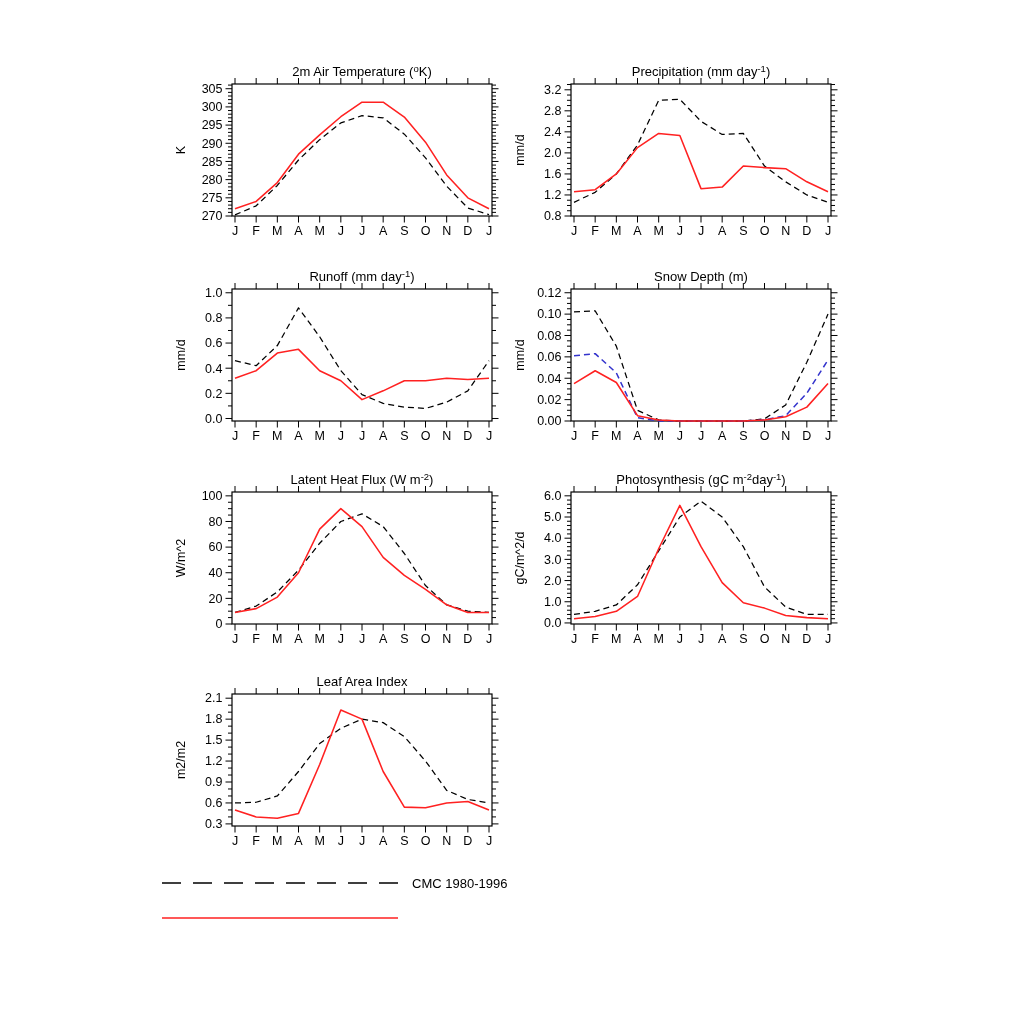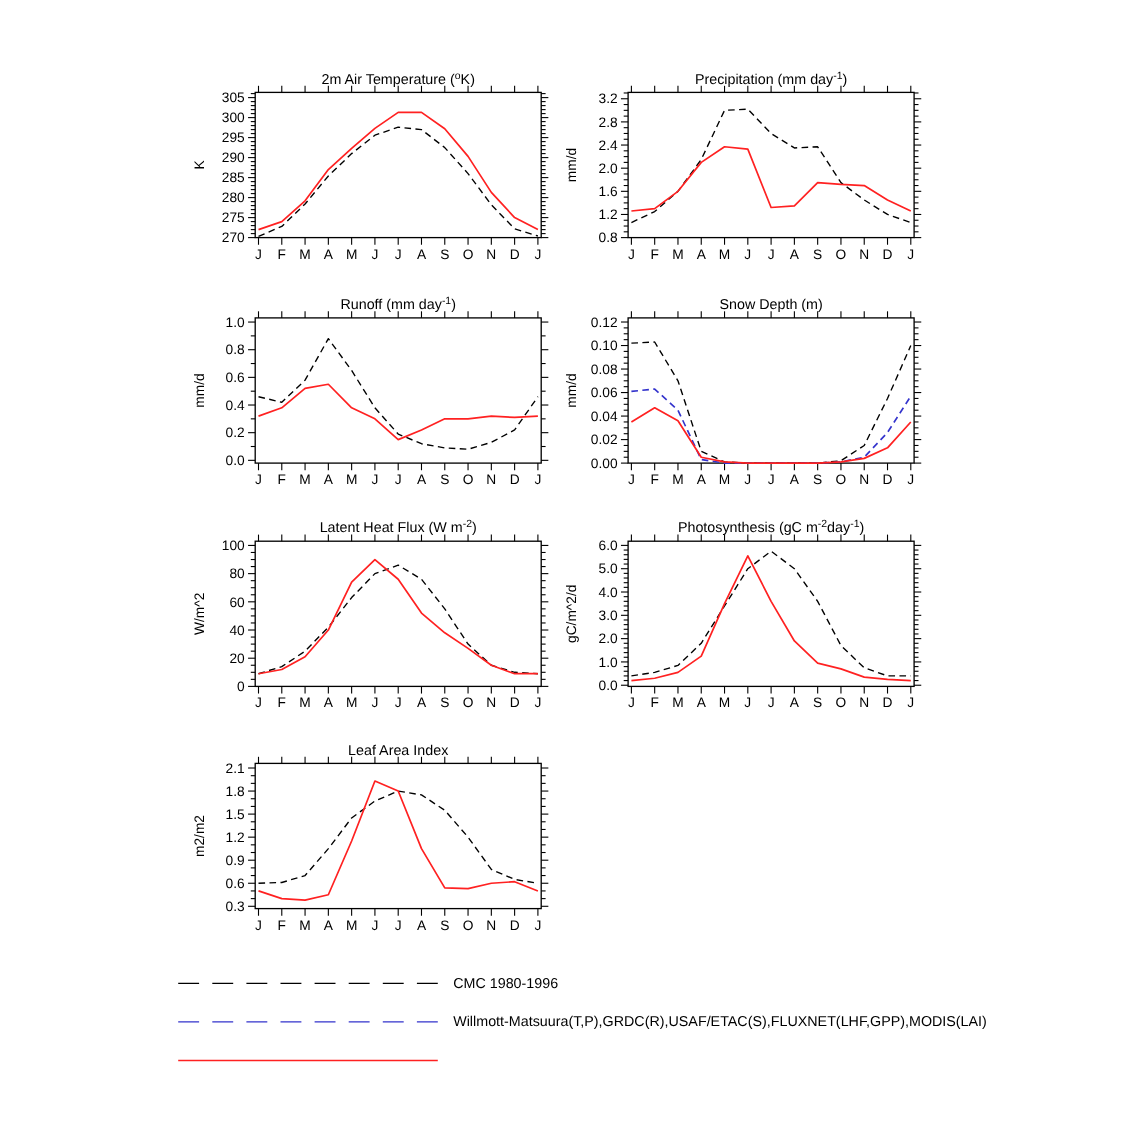--- a/index.html
+++ b/index.html
@@ -10,21 +10,21 @@
   .chart{position:absolute;width:334px;height:186px;}
   .pos-0{left:170px;top:64px;}
   .pos-1{left:509px;top:64px;}
   .pos-2{left:170px;top:269px;}
   .pos-3{left:509px;top:269px;}
   .pos-4{left:170px;top:472px;}
   .pos-5{left:509px;top:472px;}
   .pos-6{left:170px;top:674px;}
   .chart svg{overflow:visible;display:block;}
   #legend{position:absolute;left:160px;top:876px;}
-  .legend-row{display:flex;align-items:center;height:35px;}
+  .legend-row{display:flex;height:35px;}
   .legend-row svg{display:block;}
   .legend-label{margin-left:12px;font-size:13px;white-space:nowrap;}
   svg text{font-family:"Liberation Sans","DejaVu Sans",sans-serif;fill:#000;}
 </style>
 </head>
 <body>
 
 <div id="page">
 
   <div class="chart pos-0">
@@ -783,23 +783,17 @@
 
   <div id="legend">
       <div class="legend-row">
         <svg width="240" height="14">
           <line x1="2" y1="7" x2="238" y2="7" stroke="#000000" stroke-width="1.3" stroke-dasharray="19 12"></line>
         </svg>
         <span class="legend-label">CMC 1980-1996</span>
       </div>
       <div class="legend-row">
         <svg width="240" height="14">
-          <line x1="2" y1="7" x2="238" y2="7" stroke="#3333cc" stroke-width="1.3" stroke-dasharray="19 12"></line>
-        </svg>
-        <span class="legend-label">Willmott-Matsuura(T,P),GRDC(R),USAF/ETAC(S),FLUXNET(LHF,GPP),MODIS(LAI)</span>
-      </div>
-      <div class="legend-row">
-        <svg width="240" height="14">
           <line x1="2" y1="7" x2="238" y2="7" stroke="#ff2121" stroke-width="1.4"></line>
         </svg>
       </div>
     </div>
 </div>
 
 </body></html>

